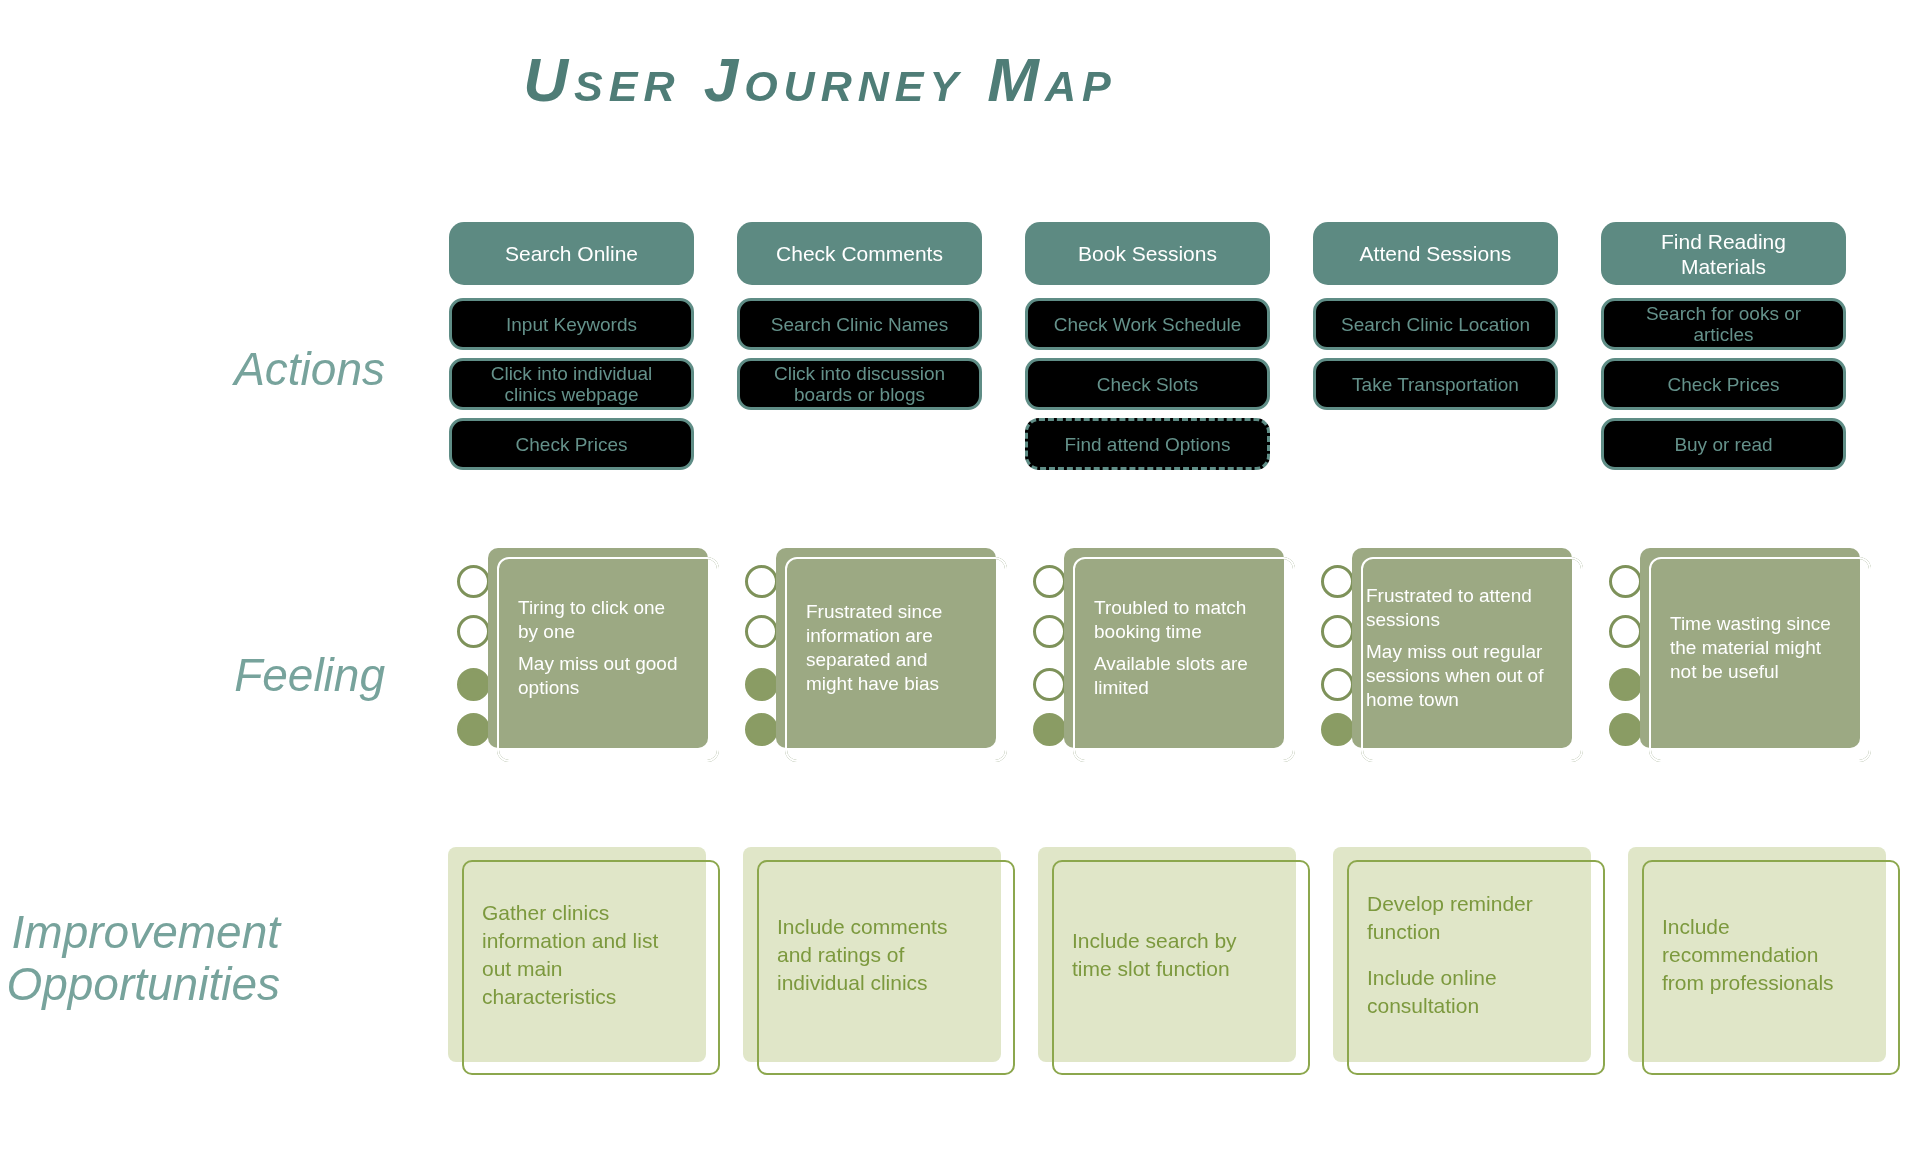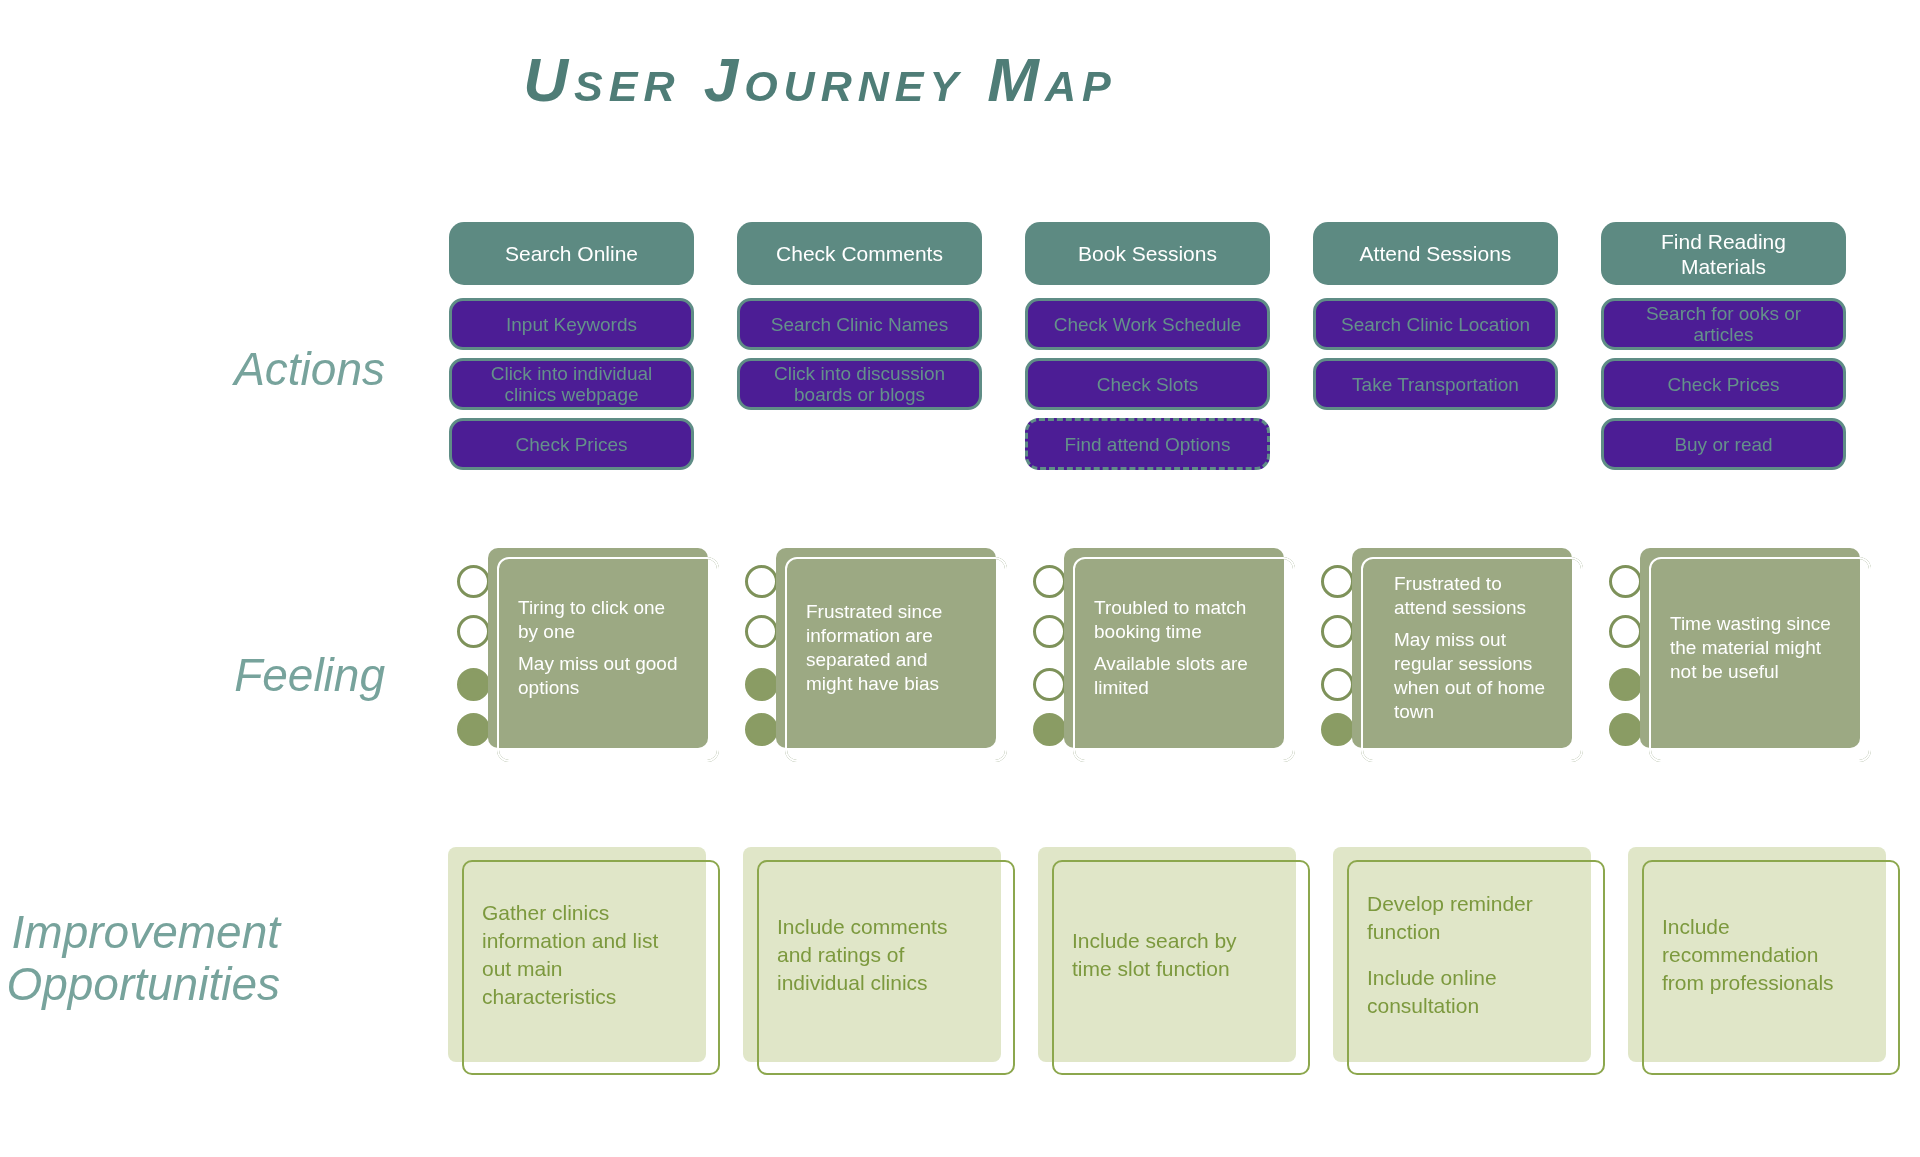--- a/index.html
+++ b/index.html
@@ -23,21 +23,21 @@
   .row-label.improve{top:890px;}
   
   .column{position:absolute;top:222px;width:245px;}
   .stage-header{
     height:63px;border-radius:15px;background:#5d8a82;color:#ffffff;
     display:flex;align-items:center;justify-content:center;text-align:center;
     font-size:21px;line-height:25px;padding:0 18px;box-sizing:border-box;
   }
   .pills{position:absolute;top:76px;left:0;width:245px;display:flex;flex-direction:column;gap:8px;}
   .pill{
-    height:52px;border:3px solid #5f8d86;border-radius:14px;background:#4c1d95;
+    height:52px;border:3px solid #5f8d86;border-radius:14px;background:#000000;
     color:#64918a;display:flex;align-items:center;justify-content:center;text-align:center;
     font-size:19px;line-height:21px;padding:2px 12px;box-sizing:border-box;
   }
   .pill.dashed{border-style:dashed;}
   
   .feel{position:absolute;top:548px;width:280px;height:230px;}
   .dot{
     position:absolute;left:8px;width:33px;height:33px;border-radius:50%;
     border:3px solid #7e925a;background:#ffffff;box-sizing:border-box;
   }
@@ -168,21 +168,21 @@
     </div>
     <div class="ol front"></div>
   </div>
 
   <div class="feel" style="left:1313px">
     <div class="dot d1"></div>
     <div class="dot d2"></div>
     <div class="dot d3"></div>
     <div class="dot d4 filled"></div>
     <div class="ol back"></div>
-    <div class="card" style="padding-left:42px">
+    <div class="card" style="padding-left:14px">
       <p>Frustrated to attend sessions</p>
       <p>May miss out regular sessions when out of home town</p>
     </div>
     <div class="ol front"></div>
   </div>
 
   <div class="feel" style="left:1601px">
     <div class="dot d1"></div>
     <div class="dot d2"></div>
     <div class="dot d3 filled"></div>

